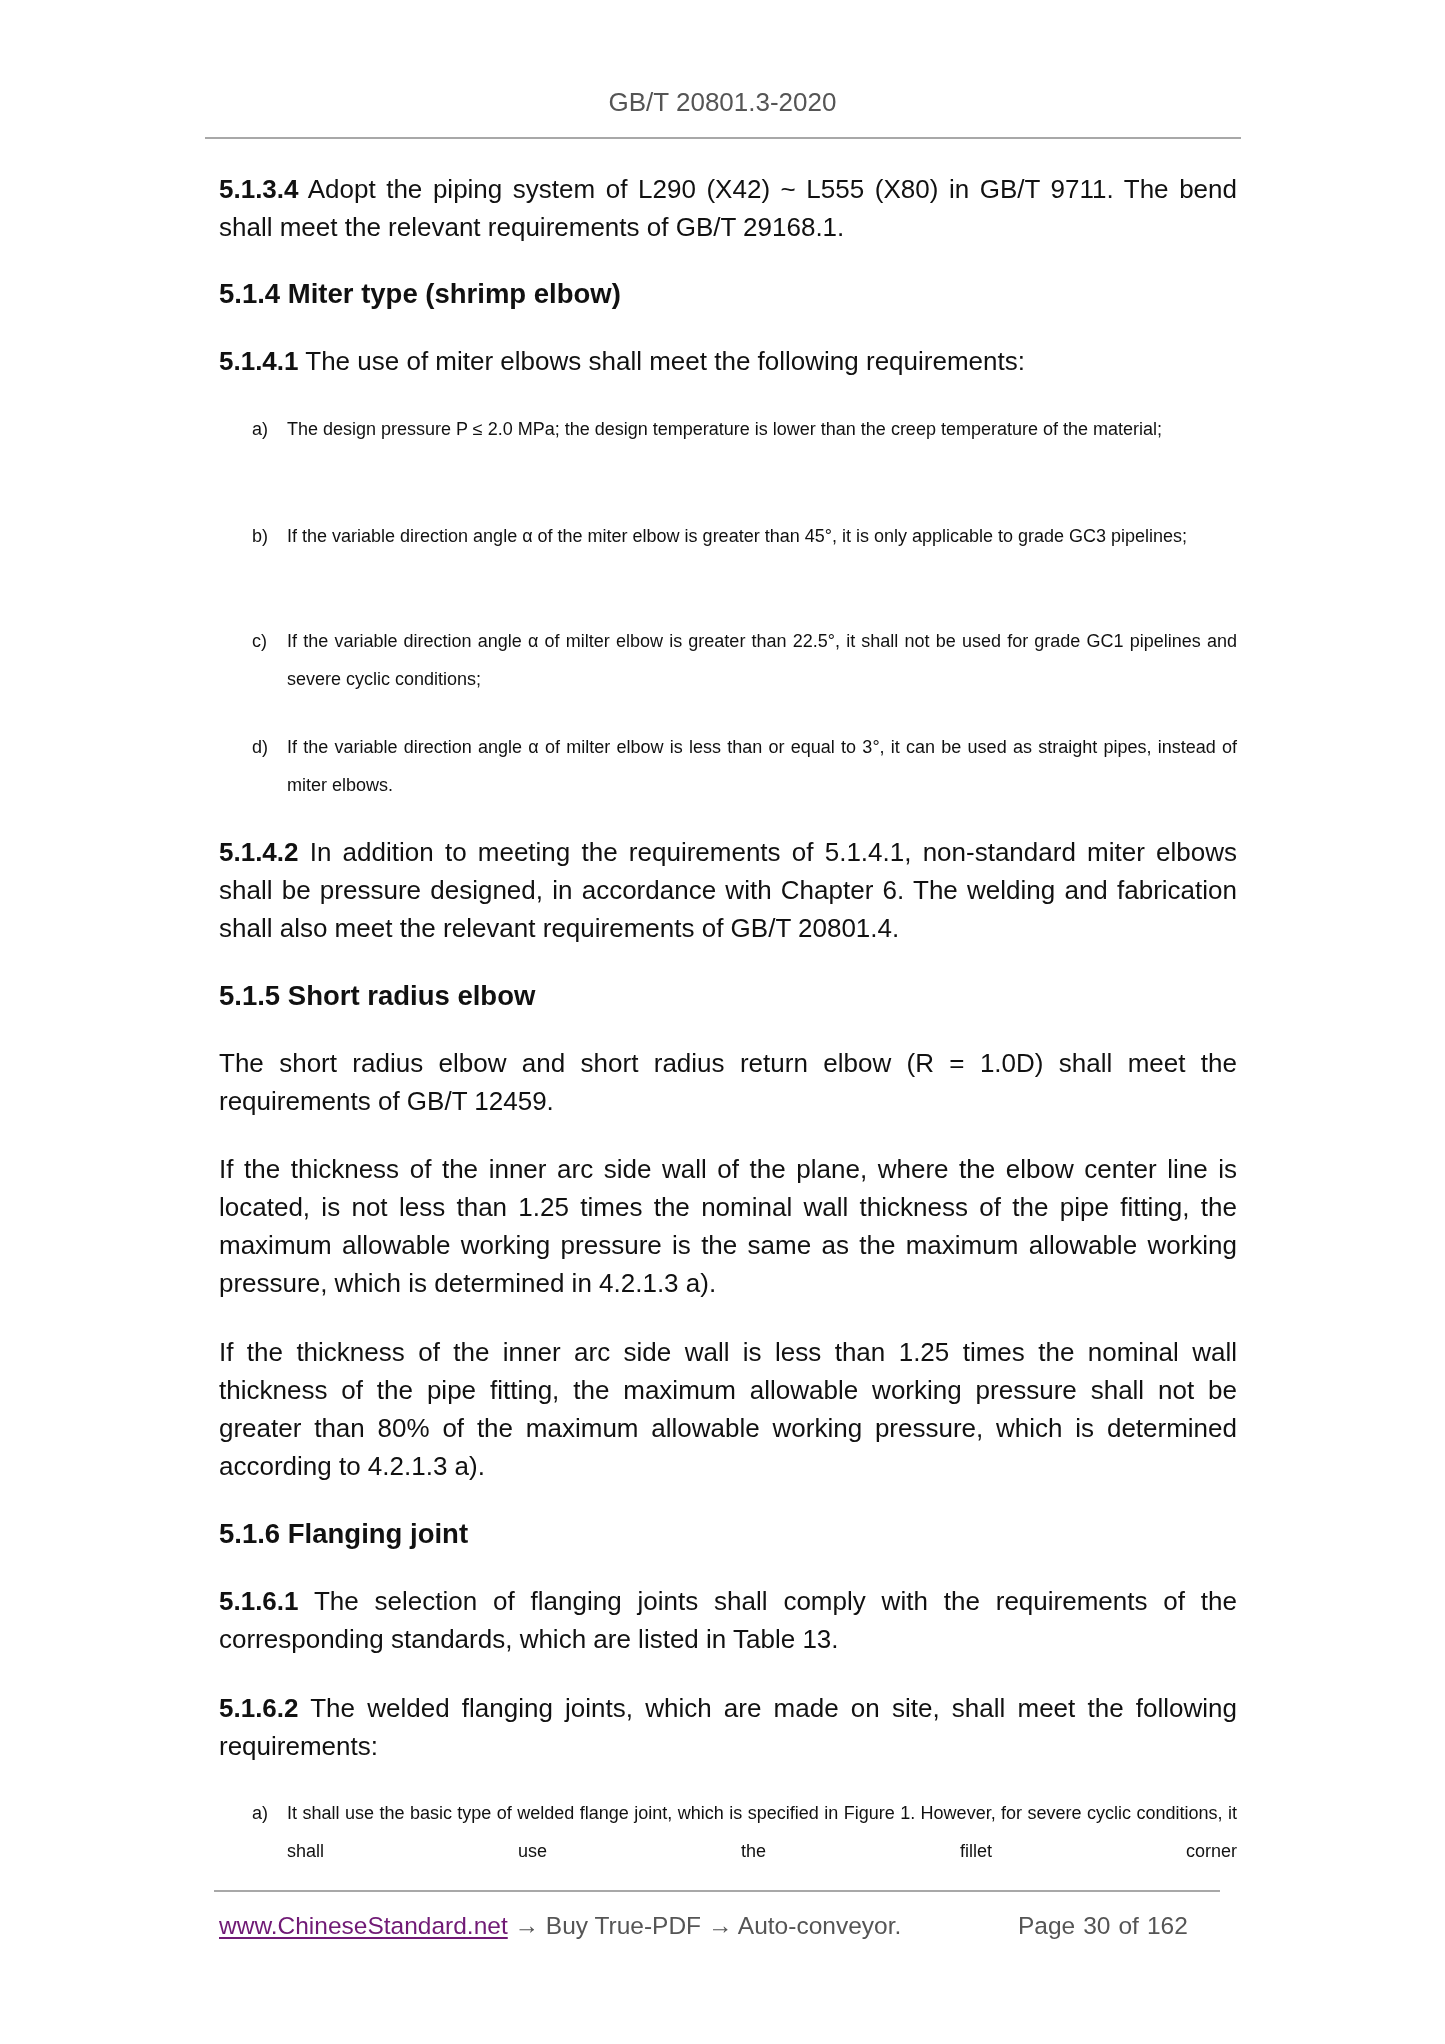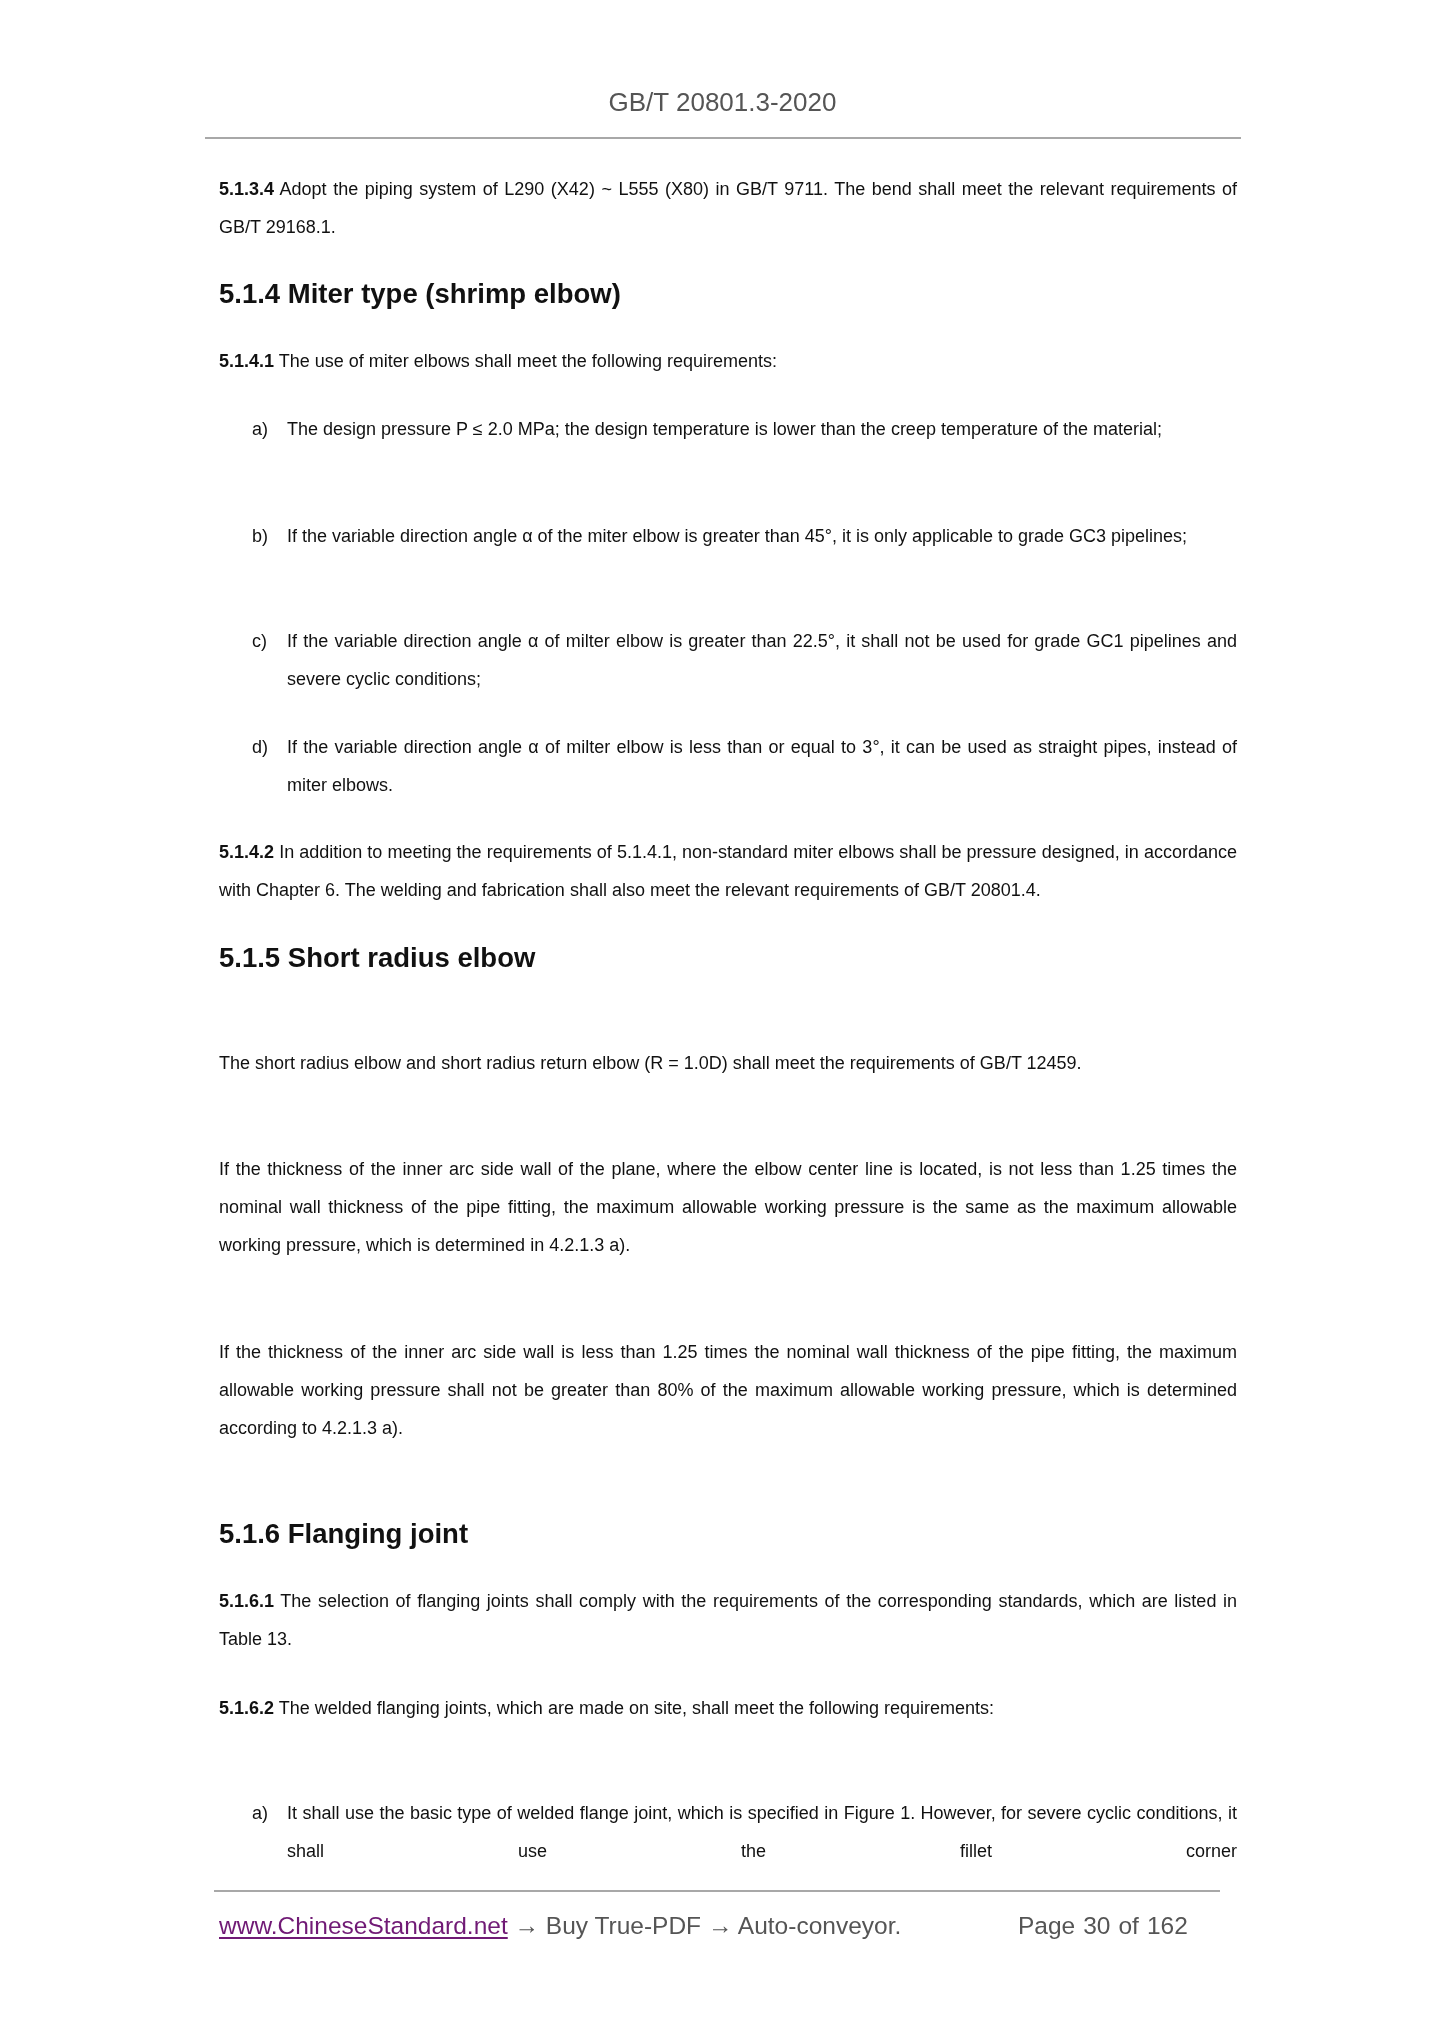--- a/index.html
+++ b/index.html
@@ -6,21 +6,21 @@
   body { width: 1445px; height: 2044px; position: relative; overflow: hidden;
          font-family: "Liberation Sans", sans-serif; color: #111111; }
   .page { position: absolute; left: 0; top: 0; width: 1445px; height: 2044px; background: #fff; }
 
   .hdr-title { position: absolute; left: 0; width: 1445px; top: 86px; text-align: center;
                font-size: 26px; line-height: 32px; color: #555555; }
   .hdr-title span { display: inline-block; margin-left: -0px; }
   .hdr-rule { position: absolute; left: 205px; width: 1036px; top: 137px; height: 0;
               border-top: 2px solid #a8a8a8; }
 
-  .p { position: absolute; left: 219px; width: 1018px; font-size: 18px; line-height: 38px;
+  .p { position: absolute; left: 219px; width: 1018px; font-size: 26px; line-height: 38px;
        text-align: justify; margin: 0; }
   .b { font-weight: bold; }
   .h { position: absolute; left: 219px; font-size: 27.5px; line-height: 38px; font-weight: bold; margin: 0; }
 
   .li { position: absolute; left: 252px; width: 985px; font-size: 18px; line-height: 38px;
         text-align: justify; margin: 0; padding-left: 35px; text-indent: -35px; box-sizing: border-box; }
   .li .marker { display: inline-block; width: 35px; text-indent: 0; }
 
   .ftr-rule { position: absolute; left: 214px; width: 1006px; top: 1890px; height: 0;
               border-top: 2px solid #a8a8a8; }
@@ -47,21 +47,21 @@
 
   <p class="p" style="top:342px;"><span class="b">5.1.4.1</span><span> The use of miter elbows shall meet the following requirements:</span></p>
 
   <p class="li" style="top:410px;"><span class="marker">a)</span><span>The design pressure P ≤ 2.0 MPa; the design temperature is lower than the creep temperature of the material;</span></p>
   <p class="li" style="top:517px;"><span class="marker">b)</span><span>If the variable direction angle α of the miter elbow is greater than 45°, it is only applicable to grade GC3 pipelines;</span></p>
   <p class="li" style="top:622px;"><span class="marker">c)</span><span>If the variable direction angle α of milter elbow is greater than 22.5°, it shall not be used for grade GC1 pipelines and severe cyclic conditions;</span></p>
   <p class="li" style="top:728px;"><span class="marker">d)</span><span>If the variable direction angle α of milter elbow is less than or equal to 3°, it can be used as straight pipes, instead of miter elbows.</span></p>
 
   <p class="p" style="top:833px;"><span class="b">5.1.4.2</span><span> In addition to meeting the requirements of 5.1.4.1, non-standard miter elbows shall be pressure designed, in accordance with Chapter 6. The welding and fabrication shall also meet the relevant requirements of GB/T 20801.4.</span></p>
 
-  <h2 class="h" style="top:939px;text-align:center;">5.1.5 Short radius elbow</h2>
+  <h2 class="h" style="top:977px;text-align:center;">5.1.5 Short radius elbow</h2>
 
   <p class="p" style="top:1044px;">The short radius elbow and short radius return elbow (R = 1.0D) shall meet the requirements of GB/T 12459.</p>
   <p class="p" style="top:1150px;">If the thickness of the inner arc side wall of the plane, where the elbow center line is located, is not less than 1.25 times the nominal wall thickness of the pipe fitting, the maximum allowable working pressure is the same as the maximum allowable working pressure, which is determined in 4.2.1.3 a).</p>
   <p class="p" style="top:1333px;">If the thickness of the inner arc side wall is less than 1.25 times the nominal wall thickness of the pipe fitting, the maximum allowable working pressure shall not be greater than 80% of the maximum allowable working pressure, which is determined according to 4.2.1.3 a).</p>
 
   <h2 class="h" style="top:1515px;">5.1.6 Flanging joint</h2>
 
   <p class="p" style="top:1582px;"><span class="b">5.1.6.1</span><span> The selection of flanging joints shall comply with the requirements of the corresponding standards, which are listed in Table 13.</span></p>
 
   <p class="p" style="top:1689px;"><span class="b">5.1.6.2</span><span> The welded flanging joints, which are made on site, shall meet the following requirements:</span></p>

